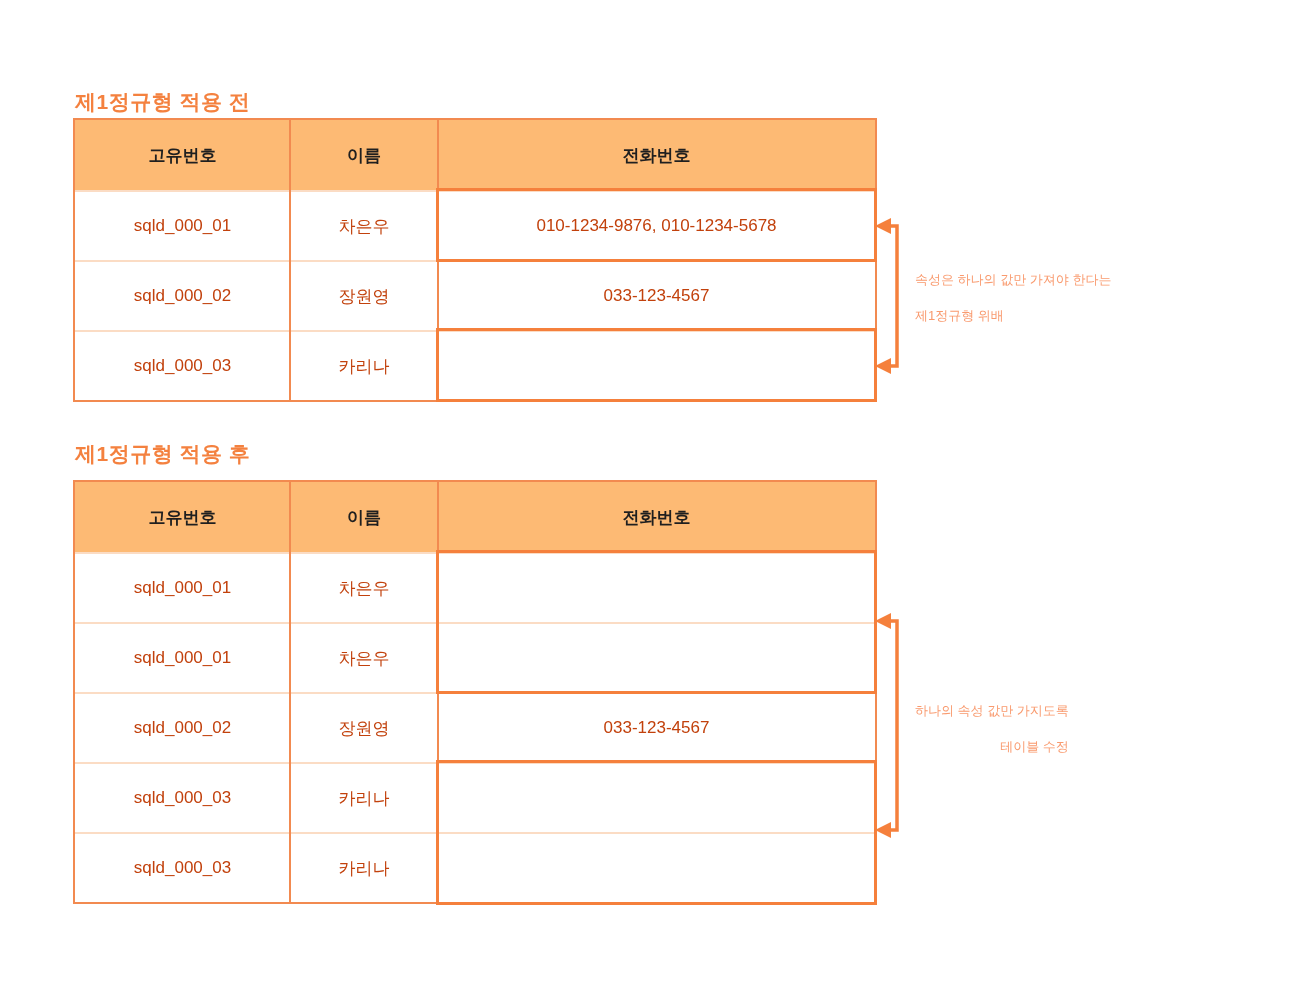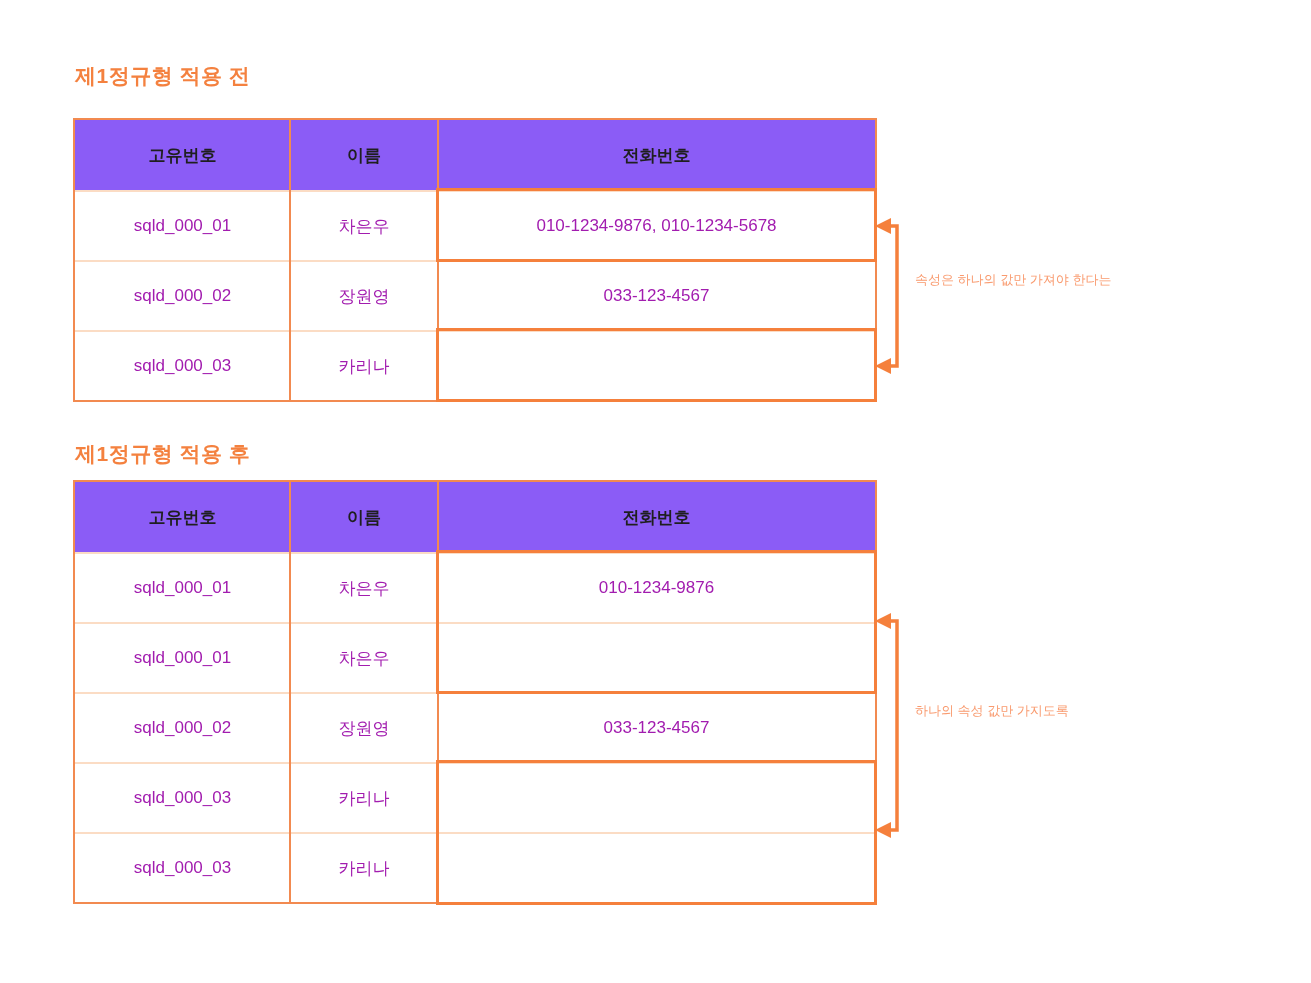--- a/index.html
+++ b/index.html
@@ -27,27 +27,27 @@
     border: 2px solid #F28A50;
     background: #ffffff;
   }
   .trow {
     display: grid;
     grid-template-columns: 215px 148px 437px;
     height: 70px;
     box-sizing: border-box;
   }
   .trow + .trow { border-top: 2px solid #FBDCC4; height: 70px; }
-  .thead { background: #8b5cf6; }
+  .thead { background: #fdba74; }
   .cell {
     display: flex;
     align-items: center;
     justify-content: center;
     font-size: 17px;
-    color: #a21caf;
+    color: #c2410c;
     white-space: nowrap;
     overflow: hidden;
   }
   .hcell {
     font-weight: 700;
     font-size: 17px;
     color: #1F1F1F;
   }
   .vsep {
     position: absolute;
@@ -82,21 +82,21 @@
     height: 983px;
     pointer-events: none;
     z-index: 7;
   }
 </style>
 </head>
 <body>
 
 <div class="page">
 
-  <div class="section-title" style="top:62px;">제1정규형 적용 전</div>
+  <div class="section-title" style="top:88px;">제1정규형 적용 전</div>
 
   <div class="tbl" style="left:73px; top:118px;">
     <div class="trow thead">
       <div class="cell hcell">고유번호</div>
       <div class="cell hcell">이름</div>
       <div class="cell hcell">전화번호</div>
     </div>
     <div class="trow">
       <div class="cell">sqld_000_01</div>
       <div class="cell">차은우</div>
@@ -113,34 +113,34 @@
     </div>
     <div class="vsep vsep1"></div>
     <div class="vsep vsep2"></div>
   </div>
 
   <div class="hl" style="left:436px; top:188px; width:435px; height:68px;"></div>
   <div class="hl" style="left:436px; top:328px; width:435px; height:68px;"></div>
 
   <div class="annotation" style="top:262px;">
     <div>속성은 하나의 값만 가져야 한다는</div>
+    <div>제1정규형 위배</div>
   </div>
 
   <div class="section-title" style="top:440px;">제1정규형 적용 후</div>
 
   <div class="tbl" style="left:73px; top:480px;">
     <div class="trow thead">
       <div class="cell hcell">고유번호</div>
       <div class="cell hcell">이름</div>
       <div class="cell hcell">전화번호</div>
     </div>
     <div class="trow">
       <div class="cell">sqld_000_01</div>
       <div class="cell">차은우</div>
-      <div class="cell">010-1234-9876</div>
     </div>
     <div class="trow">
       <div class="cell">sqld_000_01</div>
       <div class="cell">차은우</div>
     </div>
     <div class="trow">
       <div class="cell">sqld_000_02</div>
       <div class="cell">장원영</div>
       <div class="cell">033-123-4567</div>
     </div>
@@ -154,20 +154,21 @@
     </div>
     <div class="vsep vsep1"></div>
     <div class="vsep vsep2"></div>
   </div>
 
   <div class="hl" style="left:436px; top:550px; width:435px; height:138px;"></div>
   <div class="hl" style="left:436px; top:760px; width:435px; height:139px;"></div>
 
   <div class="annotation" style="top:693px;text-align:right;">
     <div>하나의 속성 값만 가지도록</div>
+    <div>테이블 수정</div>
   </div>
 
   <svg class="arrow-layer" viewBox="0 0 1311 983" xmlns="http://www.w3.org/2000/svg">
     <g stroke="#F5803C" stroke-width="3.5" fill="none">
       <path d="M889 226 H897 V366 H889"></path>
       <polygon points="875,226 891,218 891,234" fill="#F5803C" stroke="none"></polygon>
       <polygon points="875,366 891,358 891,374" fill="#F5803C" stroke="none"></polygon>
     </g>
     <g stroke="#F5803C" stroke-width="3.5" fill="none">
       <path d="M889 621 H897 V830 H889"></path>

